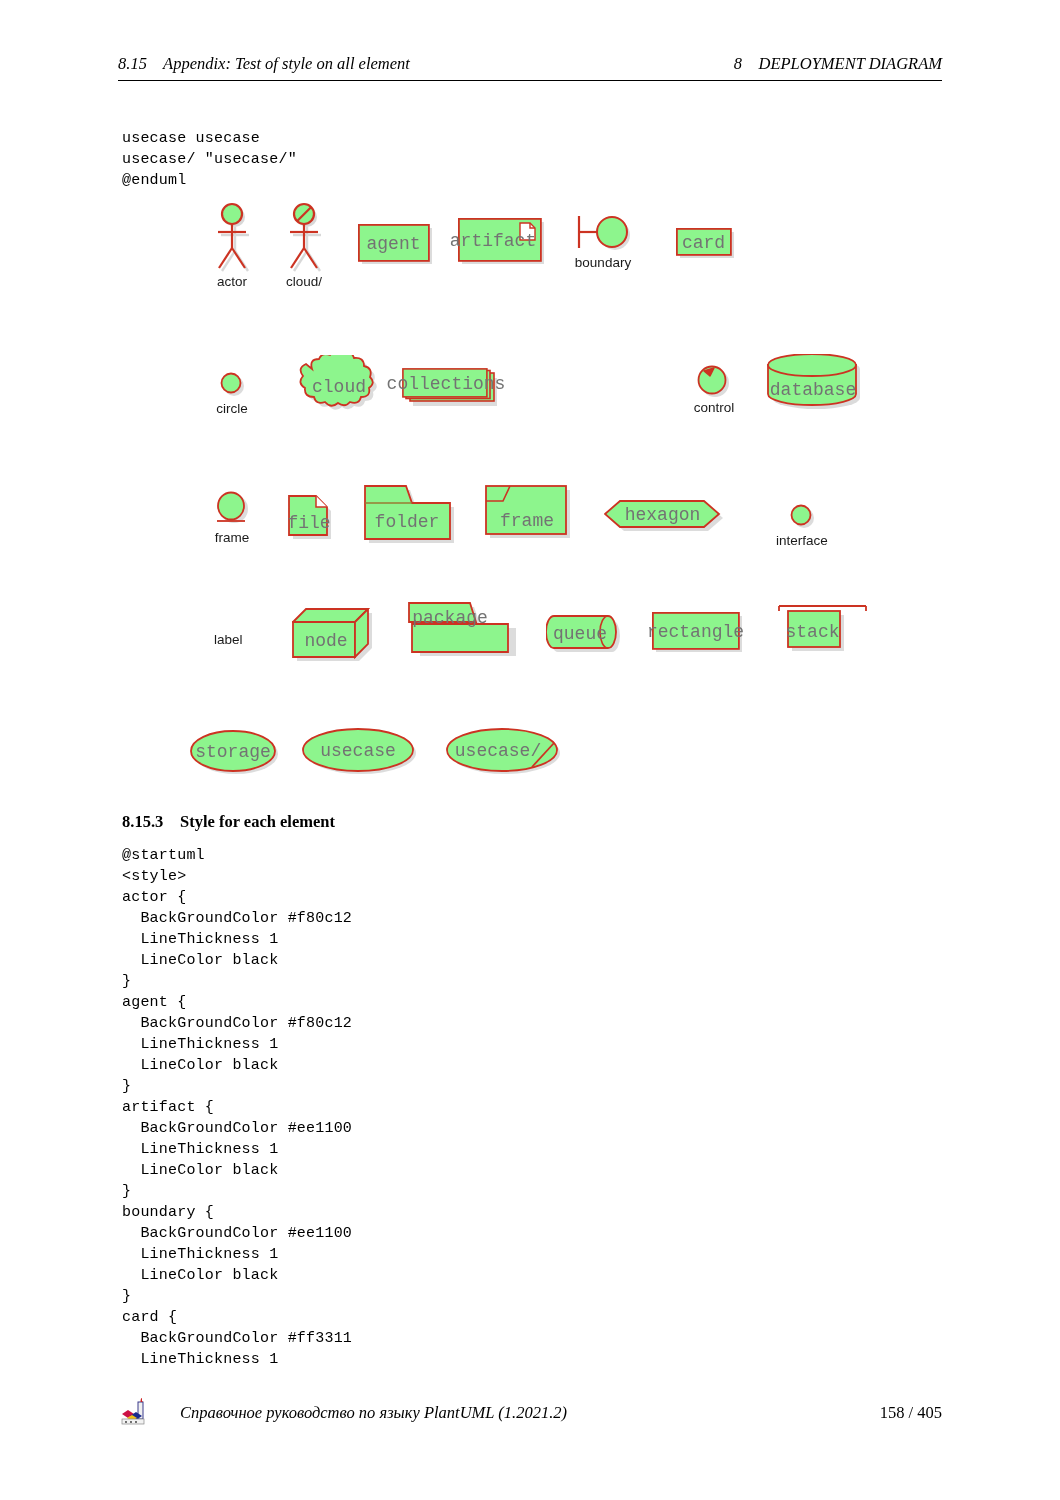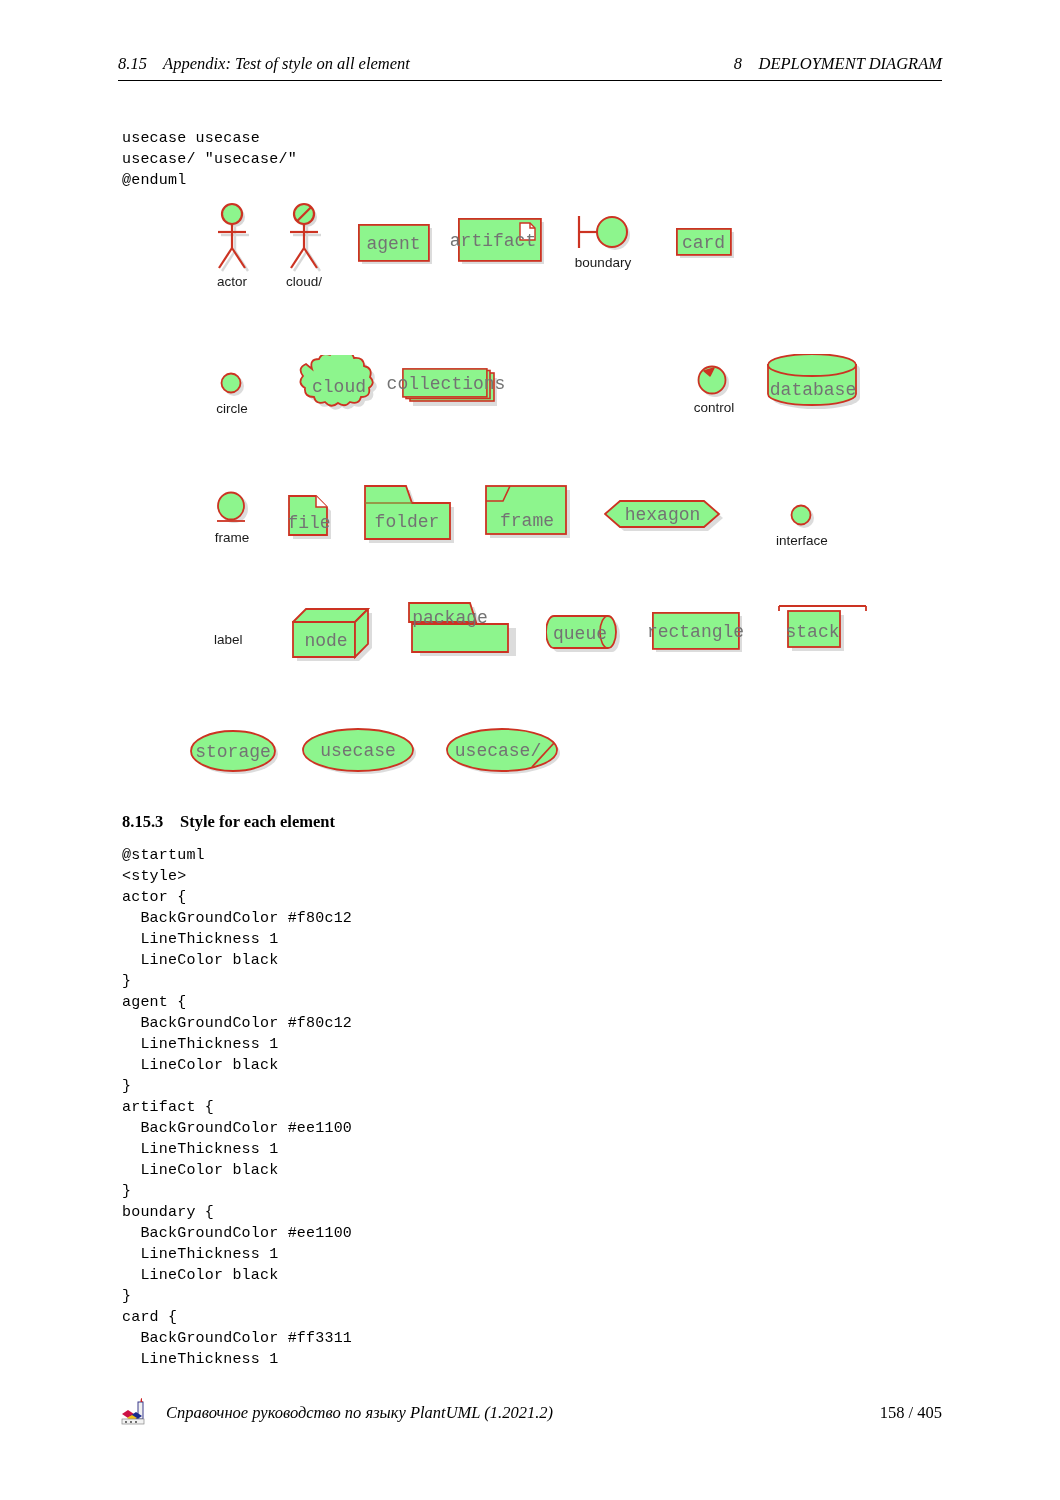--- a/index.html
+++ b/index.html
@@ -114,21 +114,21 @@
     top: 1398px;
     width: 824px;
     display: flex;
     align-items: center;
     justify-content: space-between;
     font-family: "Liberation Serif", serif;
   }
   .footer-left {
     display: flex;
     align-items: center;
-    gap: 14px;
+    gap: 28px;
   }
   .footer-title {
     font-style: italic;
     font-size: 16.5px;
     white-space: nowrap;
   }
   .footer-page {
     font-size: 16.5px;
     white-space: nowrap;
   }

